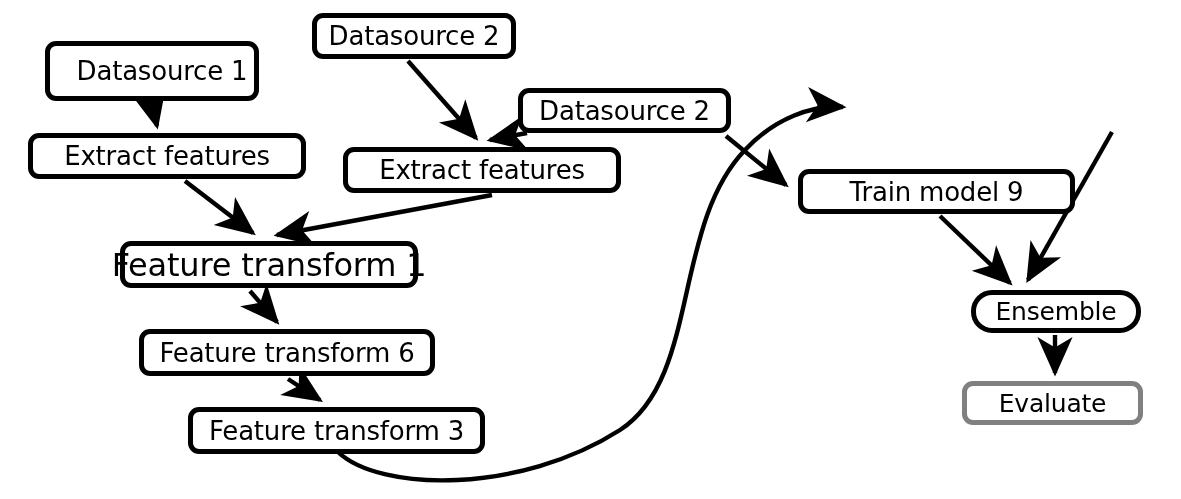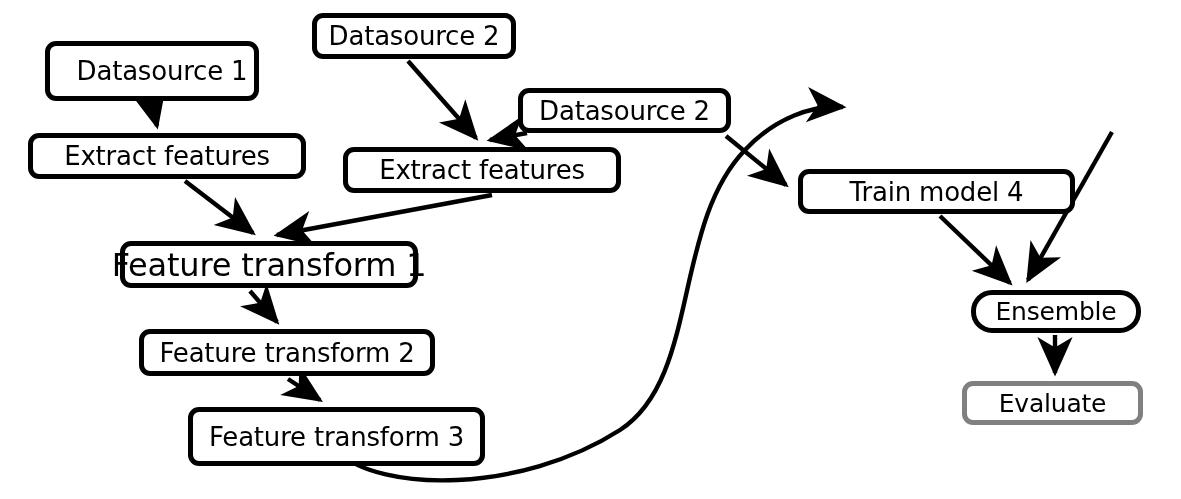--- a/index.html
+++ b/index.html
@@ -94,27 +94,27 @@
     <div class="node" style="left: 28px; top: 133px; width: 278px; height: 46px; font-size: 26px;">
       <span class="label">Extract features</span>
     </div>
     <div class="node" style="left: 343px; top: 147px; width: 278px; height: 46px; font-size: 26px;">
       <span class="label">Extract features</span>
     </div>
     <div class="node" style="left: 120px; top: 241px; width: 298px; height: 47px; font-size: 32px;">
       <span class="label">Feature transform 1</span>
     </div>
     <div class="node" style="left: 139px; top: 329px; width: 296px; height: 47px; font-size: 26px;">
-      <span class="label">Feature transform 2</span>
+      <span class="label">Feature transform 6</span>
     </div>
-    <div class="node" style="left: 188px; top: 407px; width: 297px; height: 59px; font-size: 26px;">
+    <div class="node" style="left: 188px; top: 407px; width: 297px; height: 47px; font-size: 26px;">
       <span class="label">Feature transform 3</span>
     </div>
     <div class="node" style="left: 798px; top: 169px; width: 277px; height: 45px; font-size: 26px;">
-      <span class="label">Train model 4</span>
+      <span class="label">Train model 9</span>
     </div>
     <div class="node" style="left: 971px; top: 290px; width: 170px; height: 43px; font-size: 25px; border-radius: 21px;">
       <span class="label">Ensemble</span>
     </div>
     <div class="node gray" style="left: 962px; top: 381px; width: 181px; height: 44px; font-size: 25px; border-color: rgb(128, 128, 128);">
       <span class="label">Evaluate</span>
     </div>
   </div>
 
 </body></html>

